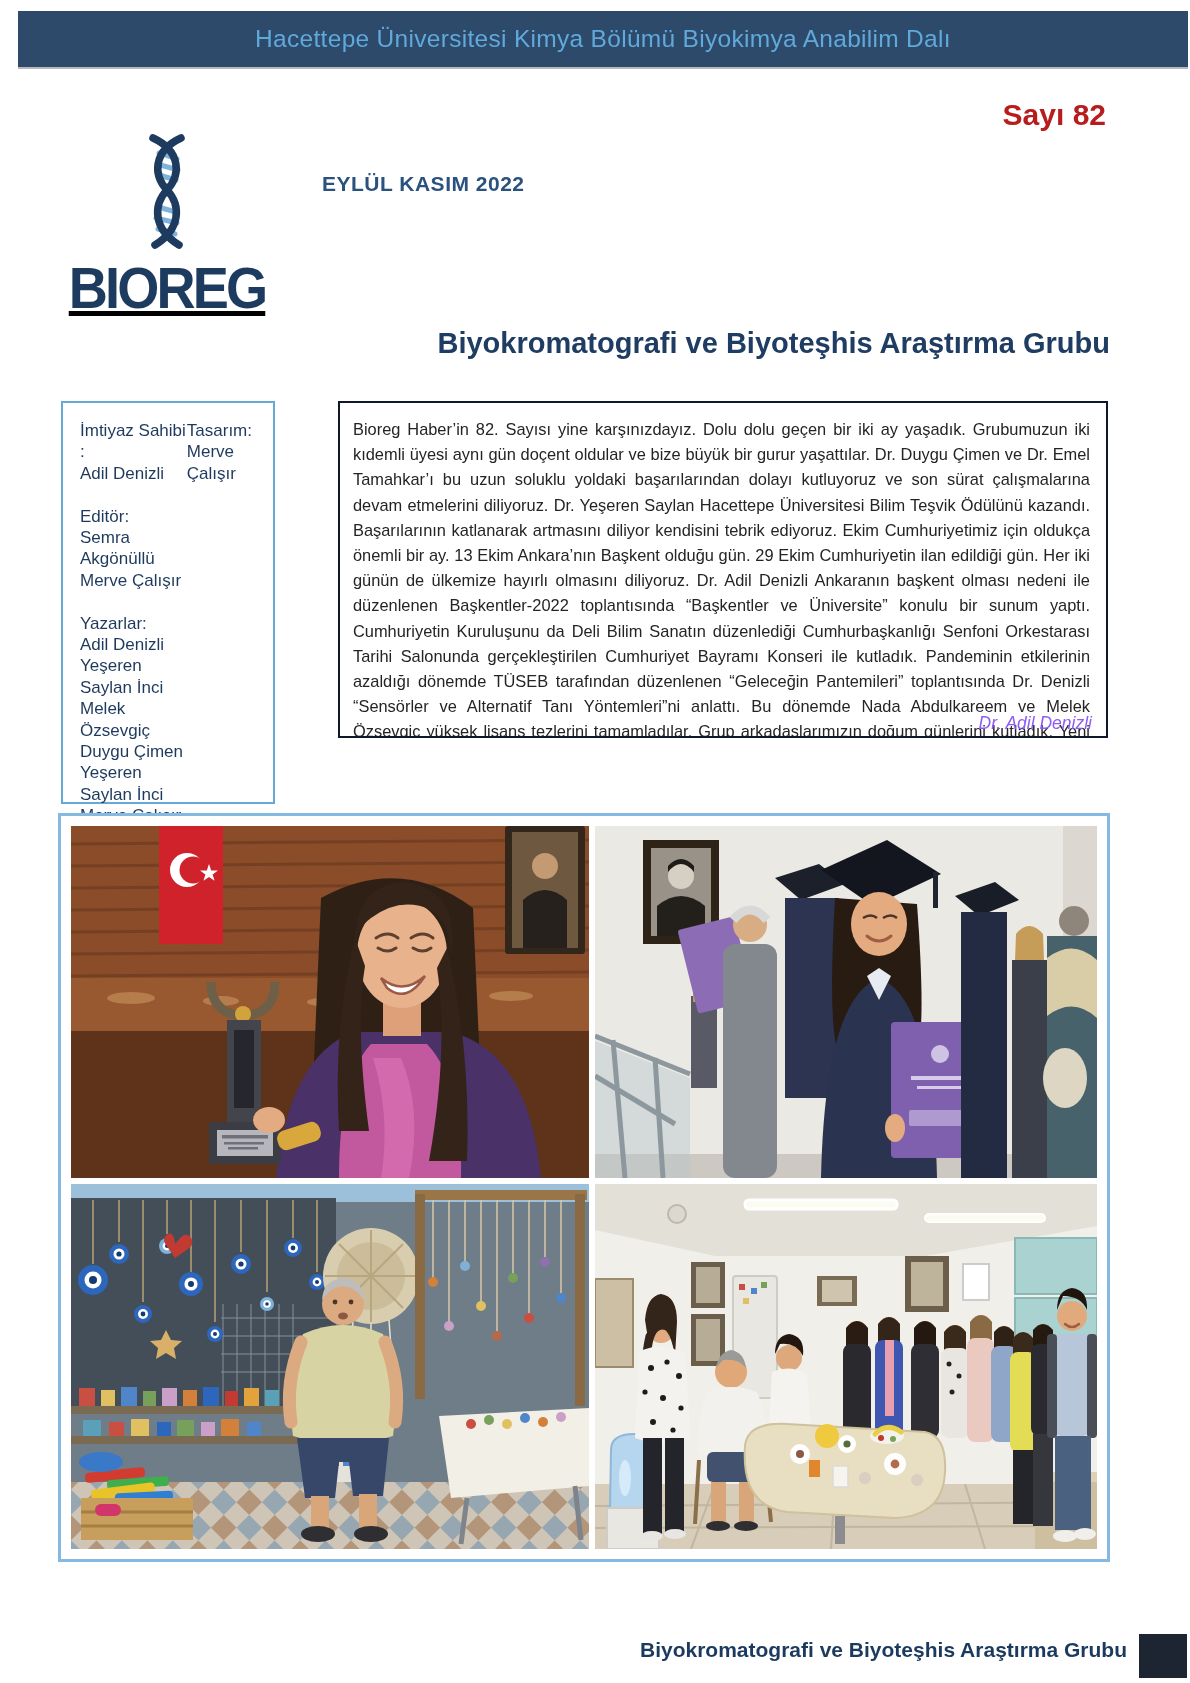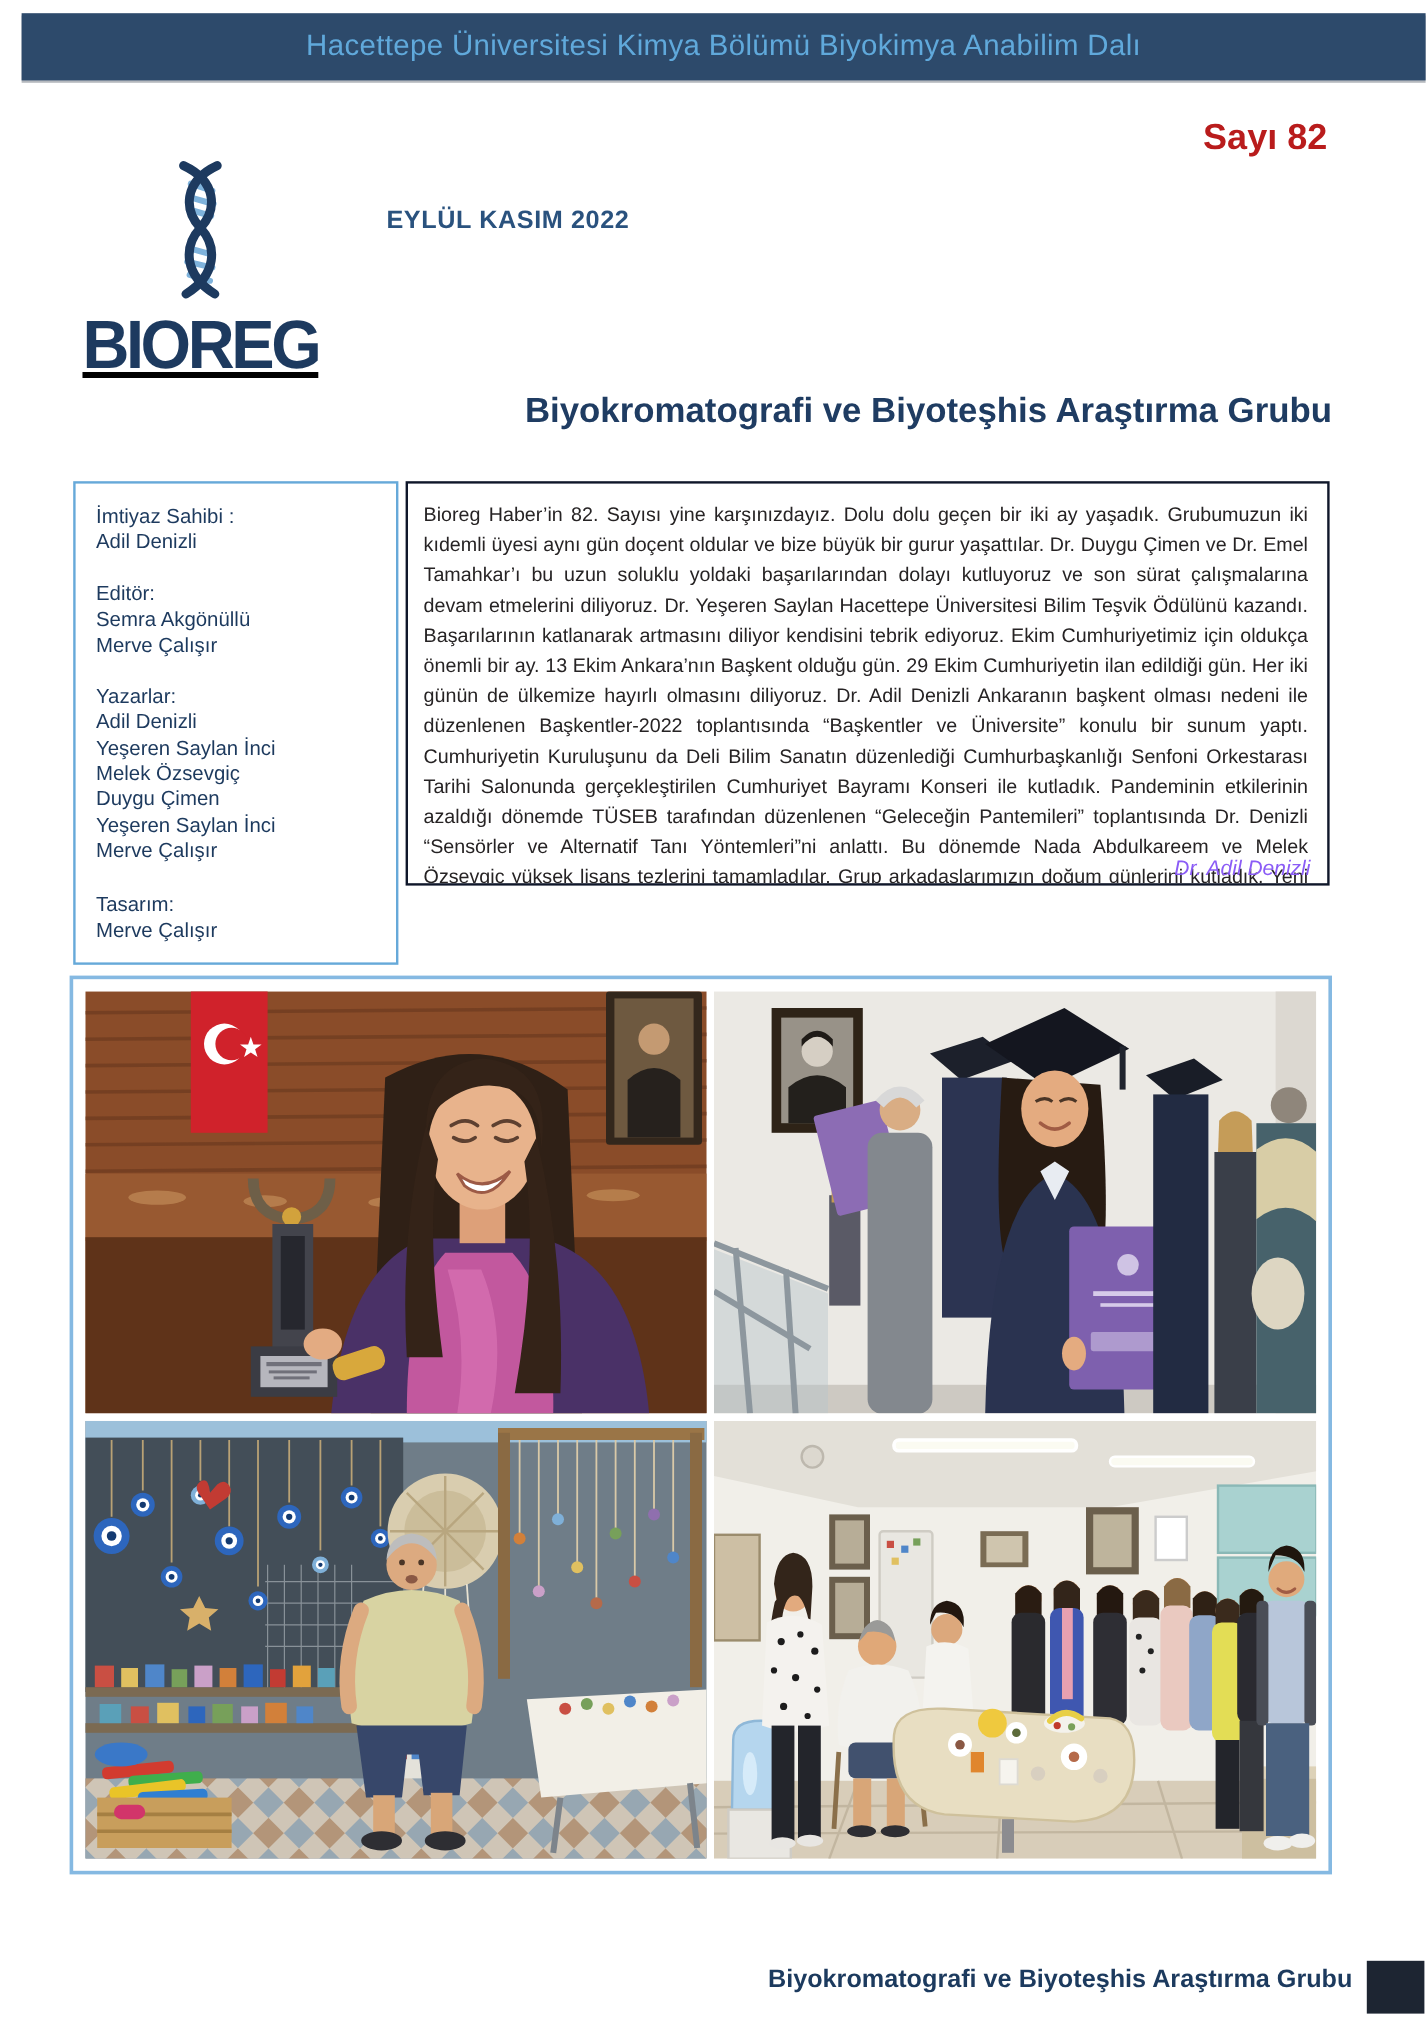--- a/index.html
+++ b/index.html
@@ -22,23 +22,23 @@
                letter-spacing:-3px; transform:scaleX(.95); transform-origin:center; }
 
   .dateline { position:absolute; left:322px; top:172px; font-size:21px; font-weight:600;
               color:#2a527e; letter-spacing:.5px; }
   .main-title { position:absolute; left:314px; top:192px; width:800px; font-size:104px;
                 line-height:1.05; font-weight:900; color:#2a2728; letter-spacing:-4px; white-space:nowrap; }
   .subtitle { position:absolute; left:338px; top:327px; width:772px; text-align:right;
               font-size:29px; font-weight:600; color:#1f3c62; }
 
   
-  .credits { position:absolute; left:61px; top:401px; width:271px; height:403px;
+  .credits { position:absolute; left:61px; top:401px; width:214px; height:403px;
              border:2px solid #66a9d9; padding:17px 14px 16px 17px;
-             display:flex; flex-direction:column; color:#1d3a5e; font-size:17px;
+             display:flex; flex-direction:row; color:#1d3a5e; font-size:17px;
              font-weight:500; line-height:1.26; }
   .cline { min-height:21.4px; }
   .credits .spacer { flex:1; }
 
   
   .editorial { position:absolute; left:338px; top:401px; width:770px; height:337px;
                border:2px solid #0f172a; padding:14px 16px 10px 13px; overflow:hidden; }
   .editorial p { font-size:16.4px; line-height:25.2px; text-align:justify; color:#262324; }
   .signature { position:absolute; right:14px; bottom:2px; font-size:17.5px; color:#8b5cf6;font-style:italic; }
 

